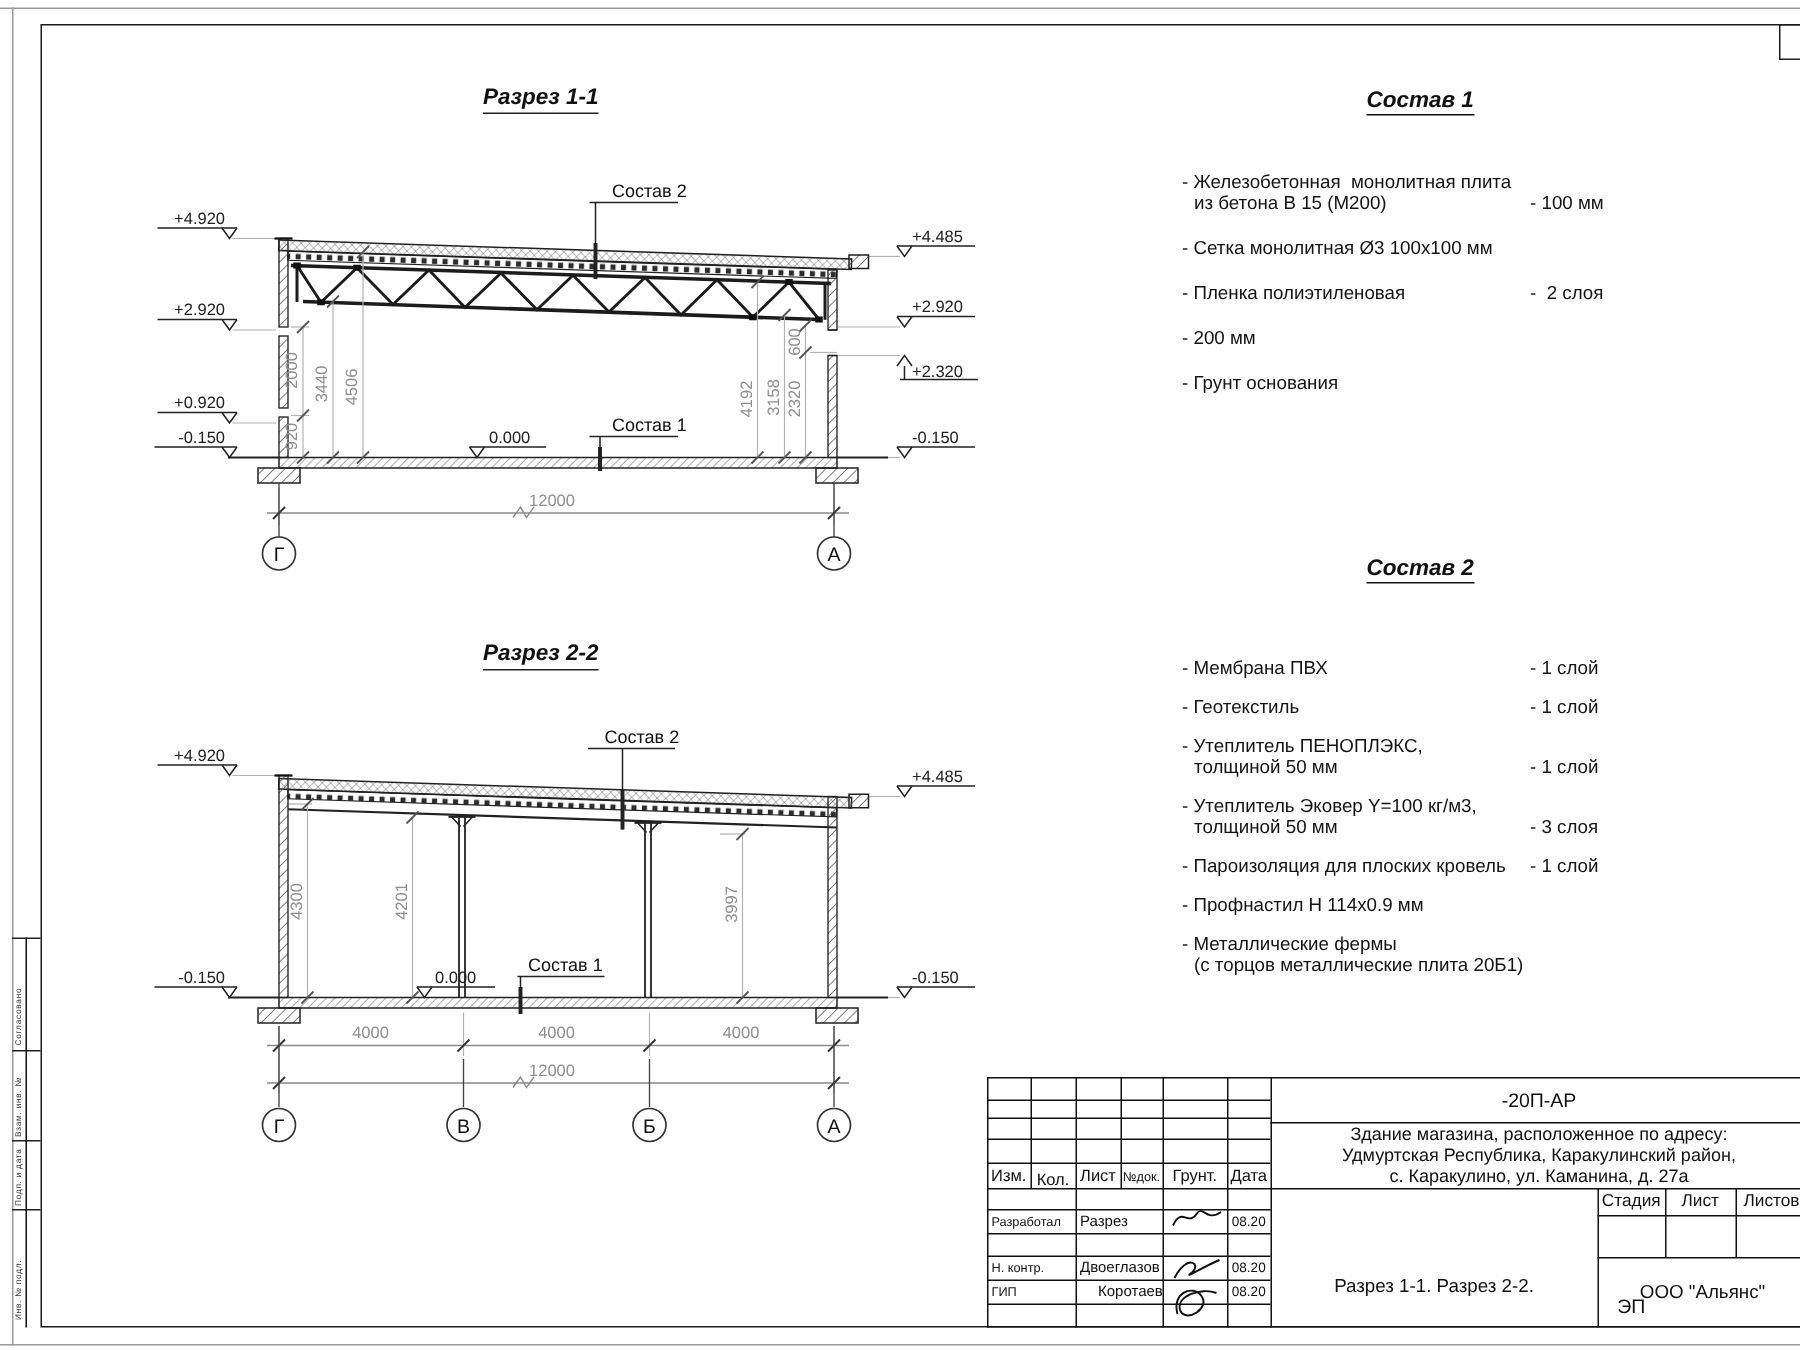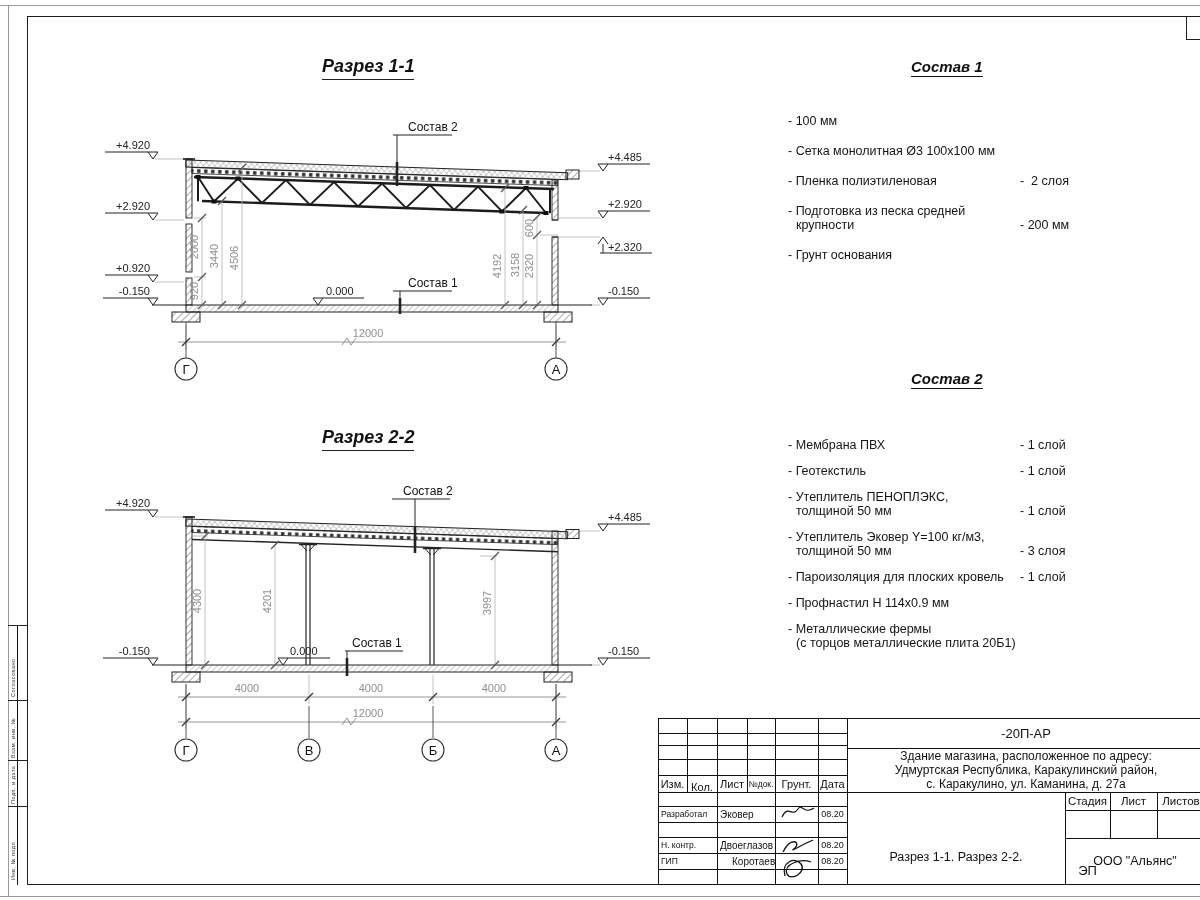--- a/index.html
+++ b/index.html
@@ -19,21 +19,21 @@
   .tb-t.left{justify-content:flex-start;text-align:right;}
   
   .s-title{position:absolute;font-size:15px;font-style:italic;font-weight:bold;
            border-bottom:1.2px solid #111;padding-bottom:1px;white-space:nowrap;}
   .s-list{position:absolute;width:430px;}
   .s-item{display:flex;align-items:flex-end;font-size:12.5px;line-height:14px;color:#141414;}
   .s-name{flex:0 0 232px;white-space:pre;}
   .s-name .l2{padding-left:8px;}
   .s-name .l2:empty{display:none;}
   .s-val{white-space:pre;}
-  .sec-title{position:absolute;font-size:18px;font-style:italic;font-weight:bold;
+  .sec-title{position:absolute;font-size:15px;font-style:italic;font-weight:bold;
              border-bottom:1.2px solid #222;padding-bottom:2px;white-space:nowrap;}
   
   .ss-h{position:absolute;left:8px;width:19px;height:0;border-top:1px solid #222;}
   .ss-label{position:absolute;font-size:5.5px;color:#333;white-space:nowrap;
             transform-origin:0 0;transform:rotate(-90deg);letter-spacing:.5px;}
   
   svg text{font-family:"Liberation Sans",sans-serif;}
   .lvl{font-size:11px;fill:#222;}
   .dim{font-size:11px;fill:#8f8f8f;}
   .axl{font-size:13px;fill:#111;}
@@ -60,32 +60,32 @@
   <div class="ss-label" style="left:10px;top:804px;">Подп. и дата</div>
   <div class="ss-label" style="left:10px;top:880px;">Инв. № подл.</div>
 </div>
 
 <div class="sec-title" style="left:322px;top:56px;">Разрез 1-1</div>
 <div class="sec-title" style="left:322px;top:427px;">Разрез 2-2</div>
 
 <div class="s-title" style="left:911px;top:58px;">Состав 1</div>
 <div class="s-list" style="left:788px;top:114px;">
   <div class="s-item" style="margin-bottom:16px;">
+    <div class="s-name"><div>- Железобетонная  монолитная плита</div><div class="l2">из бетона В 15 (М200)</div></div>
     <div class="s-val">- 100 мм</div>
   </div>
   <div class="s-item" style="margin-bottom:16px;">
     <div class="s-name"><div>- Сетка монолитная Ø3 100х100 мм</div></div>
     <div class="s-val"></div>
   </div>
   <div class="s-item" style="margin-bottom:16px;">
     <div class="s-name"><div>- Пленка полиэтиленовая</div></div>
     <div class="s-val">-  2 слоя</div>
   </div>
   <div class="s-item" style="margin-bottom:16px;">
-    <div class="s-name"><div>- Подготовка из песка средней</div><div class="l2">крупности</div></div>
     <div class="s-val">- 200 мм</div>
   </div>
   <div class="s-item">
     <div class="s-name"><div>- Грунт основания</div></div>
     <div class="s-val"></div>
   </div>
 </div>
 
 <div class="s-title" style="left:911px;top:370px;">Состав 2</div>
 <div class="s-list" style="left:788px;top:438px;">
@@ -464,21 +464,21 @@
   <div class="tb-v" style="left:1157px;top:792px;height:46px;"></div>
 
   <div class="tb-t" style="left:658px;top:775px;width:29px;height:17px;font-size:11px;">Изм.</div>
   <div class="tb-t" style="left:687px;top:778px;width:30px;height:17px;font-size:11px;">Кол.</div>
   <div class="tb-t" style="left:717px;top:775px;width:30px;height:17px;font-size:11px;">Лист</div>
   <div class="tb-t" style="left:747px;top:775px;width:28px;height:17px;font-size:8.5px;">№док.</div>
   <div class="tb-t" style="left:775px;top:775px;width:43px;height:17px;font-size:11px;">Грунт.</div>
   <div class="tb-t" style="left:818px;top:775px;width:29px;height:17px;font-size:11px;">Дата</div>
 
   <div class="tb-t left" style="left:661px;top:806px;width:55px;height:16px;font-size:8.5px;">Разработал</div>
-  <div class="tb-t left" style="left:720px;top:806px;width:54px;height:16px;font-size:10px;">Эковер</div>
+  <div class="tb-t left" style="left:720px;top:806px;width:54px;height:16px;font-size:10px;">Разрез</div>
   <div class="tb-t" style="left:819px;top:806px;width:27px;height:16px;font-size:9px;">08.20</div>
   <div class="tb-t left" style="left:661px;top:837px;width:55px;height:16px;font-size:8.5px;">Н. контр.</div>
   <div class="tb-t left" style="left:720px;top:837px;width:54px;height:16px;font-size:10px;">Двоеглазов</div>
   <div class="tb-t" style="left:819px;top:837px;width:27px;height:16px;font-size:9px;">08.20</div>
   <div class="tb-t left" style="left:661px;top:853px;width:55px;height:16px;font-size:8.5px;">ГИП</div>
   <div class="tb-t left" style="left:720px;top:853px;width:54px;height:16px;font-size:10px;padding-left:12px;">Коротаев</div>
   <div class="tb-t" style="left:819px;top:853px;width:27px;height:16px;font-size:9px;">08.20</div>
 
   <svg class="abs" style="left:779px;top:802px;" width="38" height="20" viewBox="0 0 38 20">
     <path d="M3,15 C9,2 13,16 19,7 C23,1 25,13 35,6" stroke="#111" stroke-width="1.2" fill="none"></path>

